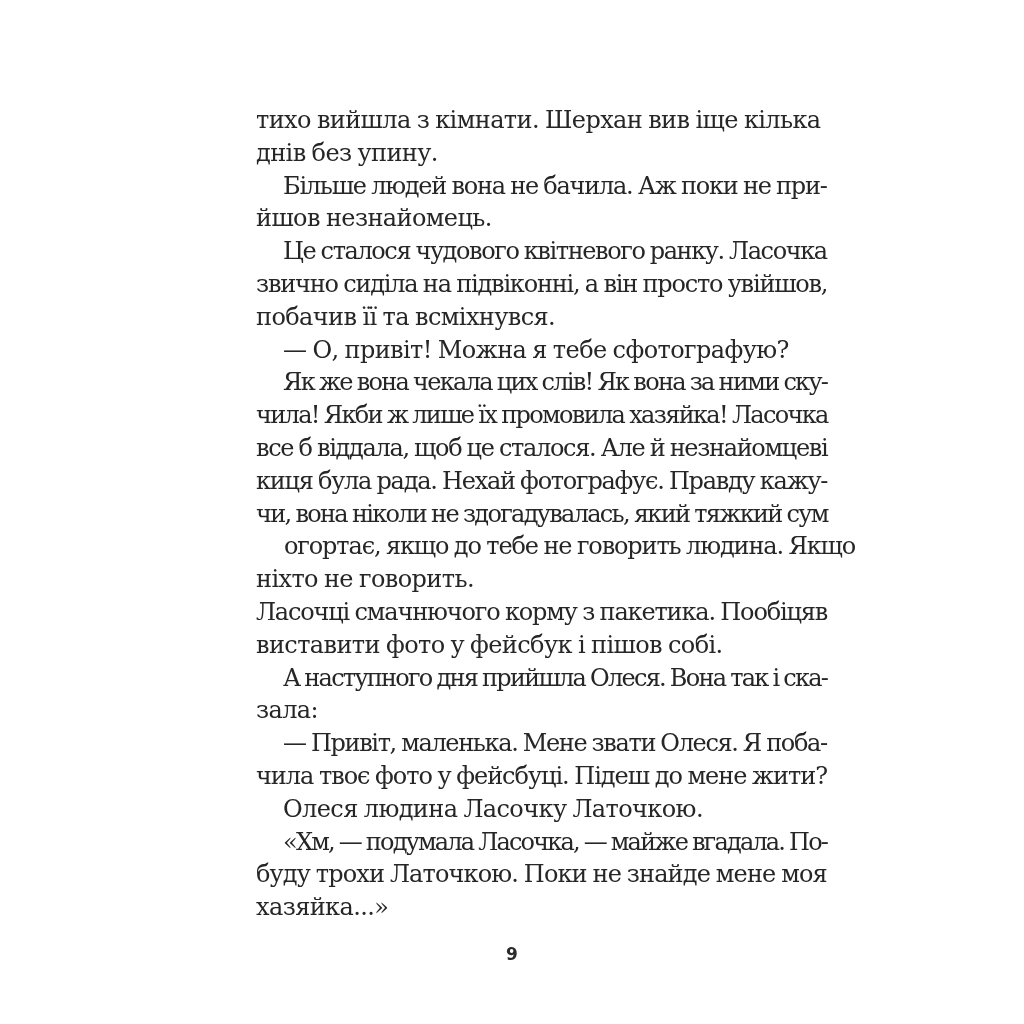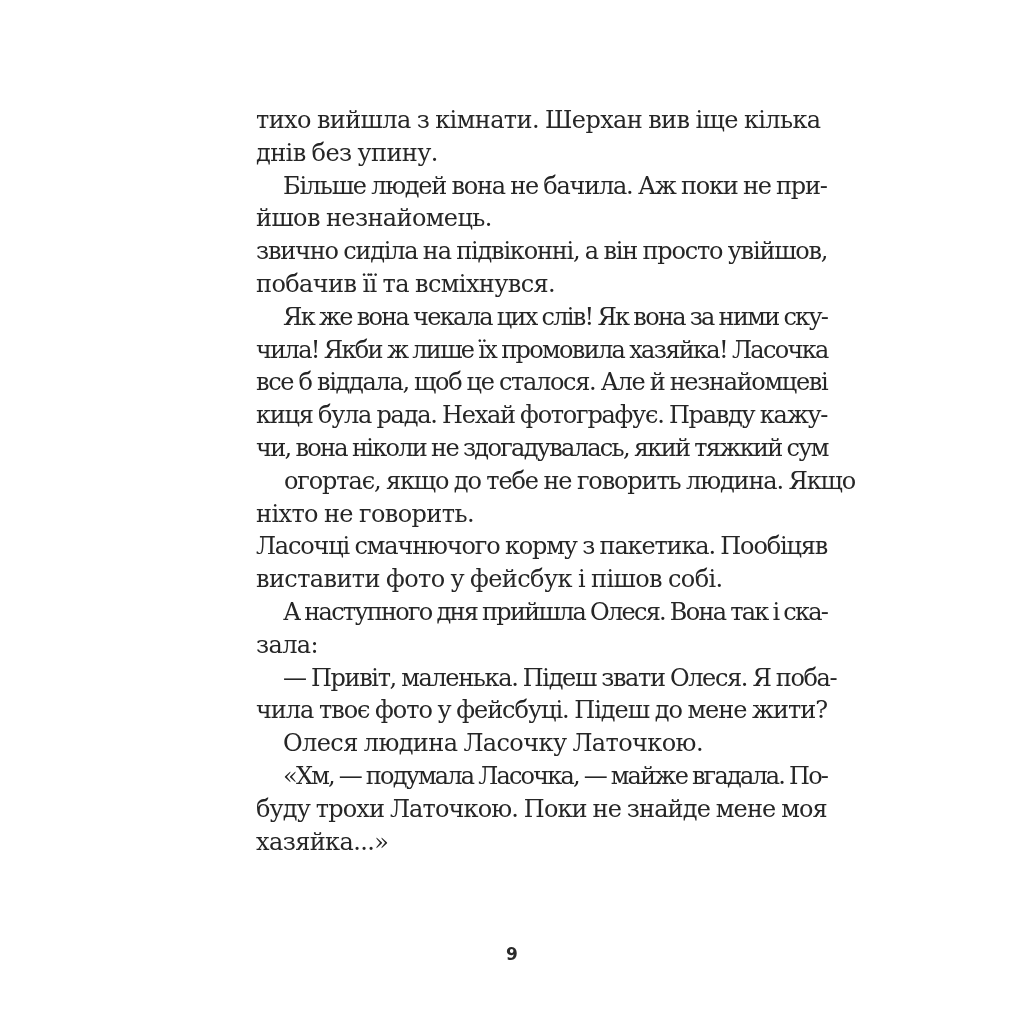--- a/index.html
+++ b/index.html
@@ -61,34 +61,36 @@
   </style>
 </head>
 <body>
 
 <div class="page">
   <div class="text-block">
     <span class="line">тихо вийшла з кімнати. Шерхан вив іще кілька</span>
     <span class="line last">днів без упину.</span>
     <span class="line indent" style="letter-spacing: -1.23423px;">Більше людей вона не бачила. Аж поки не при-</span>
     <span class="line last">йшов незнайомець.</span>
+    <span class="line indent" style="letter-spacing: -1.38958px;">Це сталося чудового квітневого ранку. Ласочка</span>
     <span class="line" style="letter-spacing: -1.19656px;">звично сиділа на підвіконні, а він просто увійшов,</span>
     <span class="line last">побачив її та всміхнувся.</span>
+    <span class="line indent last">— О, привіт! Можна я тебе сфотографую?</span>
     <span class="line indent" style="letter-spacing: -1.70352px;">Як же вона чекала цих слів! Як вона за ними ску-</span>
     <span class="line" style="letter-spacing: -1.66117px;">чила! Якби ж лише їх промовила хазяйка! Ласочка</span>
     <span class="line" style="letter-spacing: -1.31429px;">все б віддала, щоб це сталося. Але й незнайомцеві</span>
     <span class="line" style="letter-spacing: -1.24844px;">киця була рада. Нехай фотографує. Правду кажу-</span>
     <span class="line" style="letter-spacing: -1.68195px;">чи, вона ніколи не здогадувалась, який тяжкий сум</span>
     <span class="line" style="letter-spacing: -1.12853px; margin-left: 28px;">огортає, якщо до тебе не говорить людина. Якщо</span>
     <span class="line last">ніхто не говорить.</span>
     <span class="line" style="letter-spacing: -1.16076px;">Ласочці смачнючого корму з пакетика. Пообіцяв</span>
     <span class="line last">виставити фото у фейсбук і пішов собі.</span>
     <span class="line indent" style="letter-spacing: -1.7363px;">А наступного дня прийшла Олеся. Вона так і ска-</span>
     <span class="line last">зала:</span>
-    <span class="line indent" style="letter-spacing: -1.34826px;">— Привіт, маленька. Підеш звати Олеся. Я поба-</span>
+    <span class="line indent" style="letter-spacing: -1.34826px;">— Привіт, маленька. Мене звати Олеся. Я поба-</span>
     <span class="line last" style="letter-spacing: -1.02867px;">чила твоє фото у фейсбуці. Підеш до мене жити?</span>
     <span class="line indent last">Олеся людина Ласочку Латочкою.</span>
     <span class="line indent" style="letter-spacing: -1.79167px;">«Хм, — подумала Ласочка, — майже вгадала. По-</span>
     <span class="line" style="letter-spacing: -0.860298px;">буду трохи Латочкою. Поки не знайде мене моя</span>
     <span class="line last">хазяйка...»</span>
   </div>
   <div class="page-number">9</div>
 </div>
 
 </body></html>

